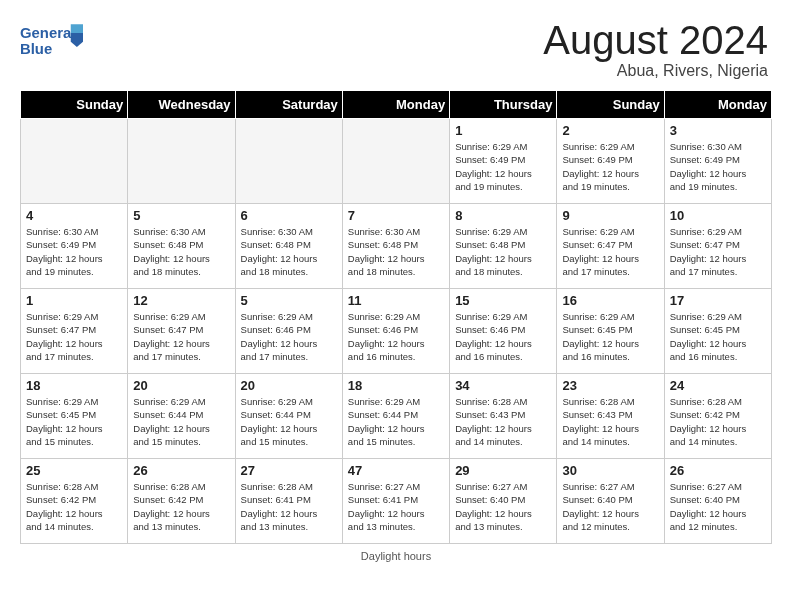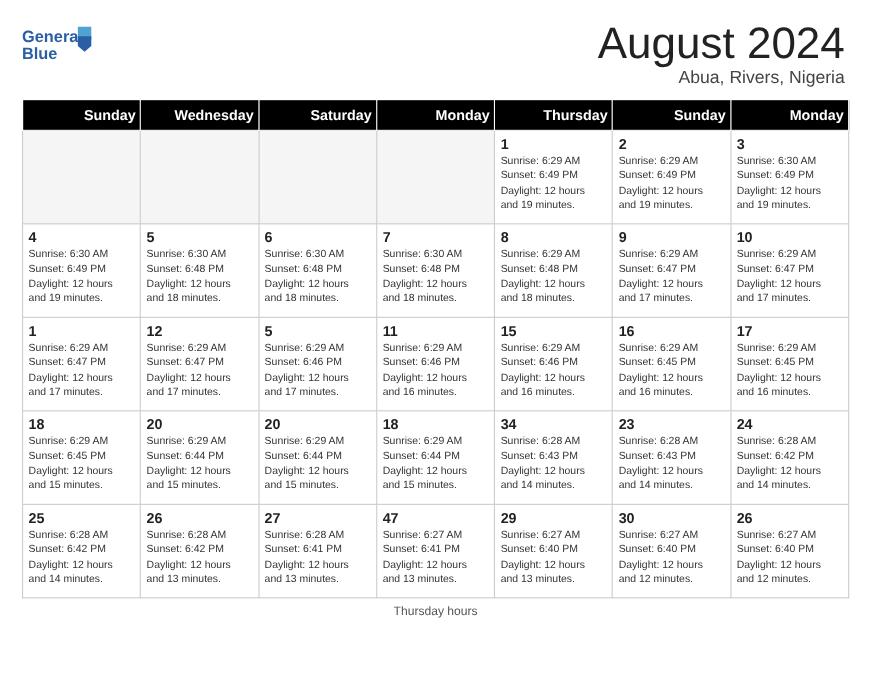--- a/index.html
+++ b/index.html
@@ -249,14 +249,14 @@
           <td>
             <span class="day-num">26</span>
             <div class="day-info">Sunrise: 6:27 AM<br>Sunset: 6:40 PM<br>Daylight: 12 hours<br>and 12 minutes.</div>
           </td>
         </tr>
       </tbody>
   </table>
 </div>
 
 <div class="footer">
-  <span>Thursday hours</span>
+  <span>Daylight hours</span>
 </div>
 
 </body></html>

